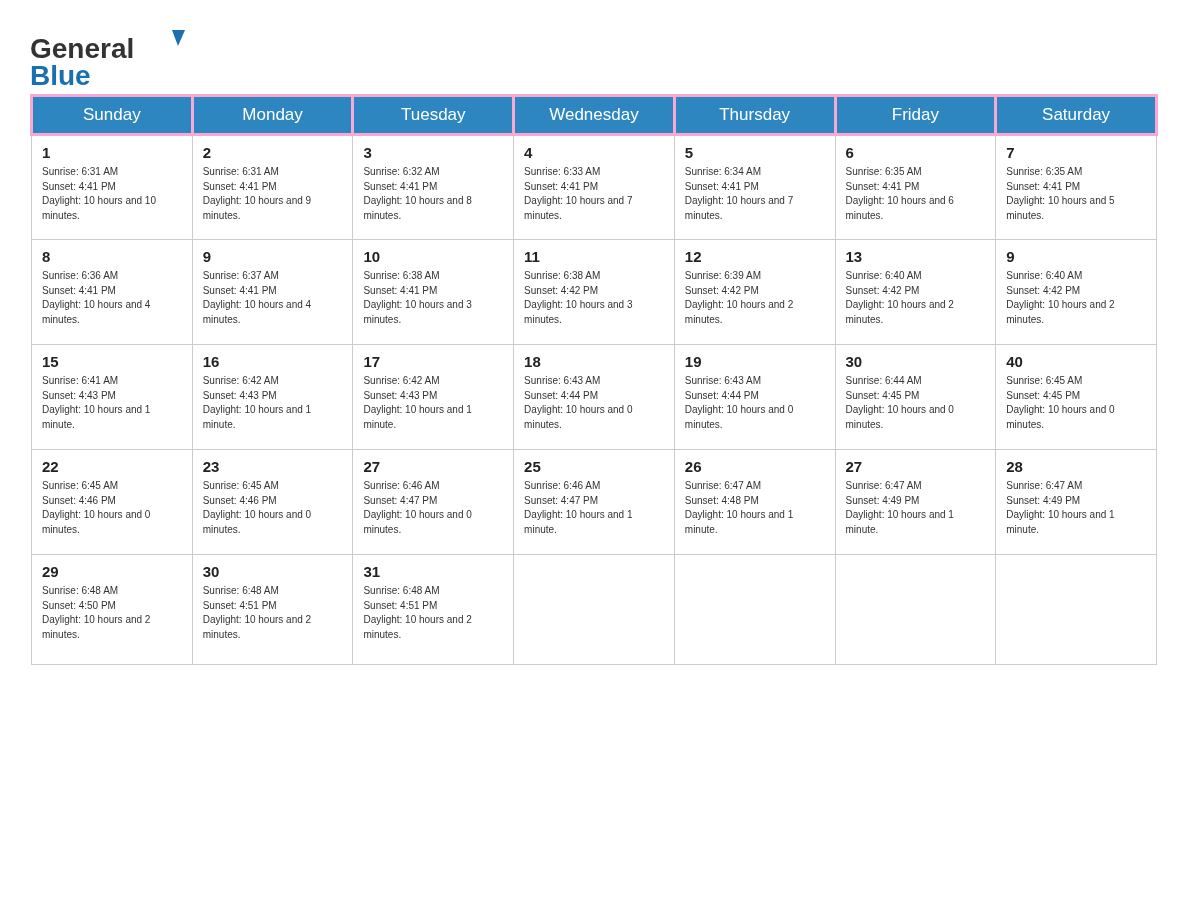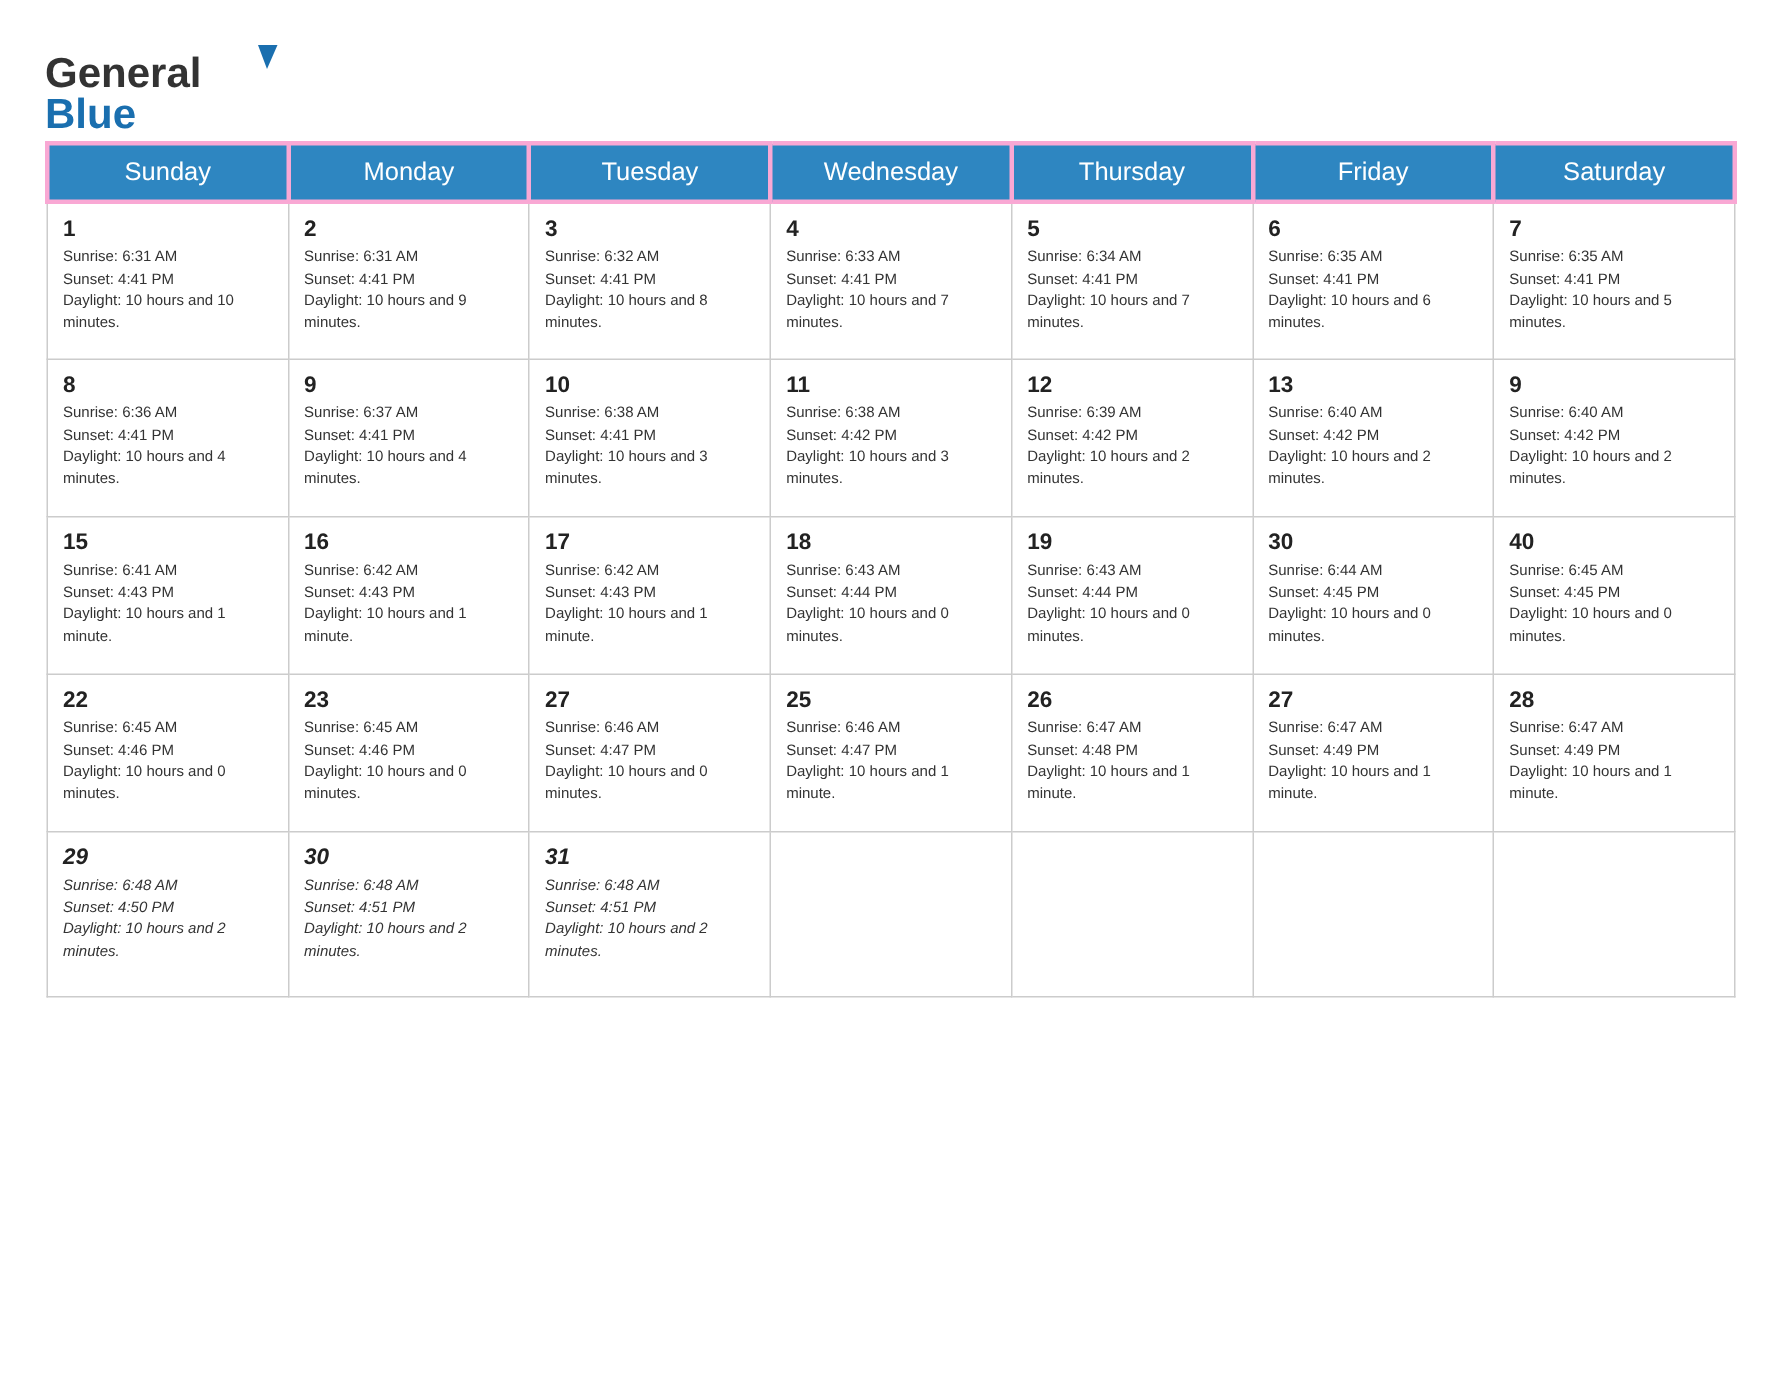--- a/index.html
+++ b/index.html
@@ -52,21 +52,20 @@
     tbody tr td {
       vertical-align: top;
       padding: 8px 10px;
       border: 1px solid #ccc;
       font-size: 13px;
       color: #333;
       height: 105px;
     }
     tbody tr:last-child td {
       height: 110px;
-      font-style: italic;
     }
     .day-num {
       font-size: 15px;
       font-weight: bold;
       color: #222;
       display: block;
       margin-bottom: 4px;
     }
     .day-info {
       font-size: 10px;

